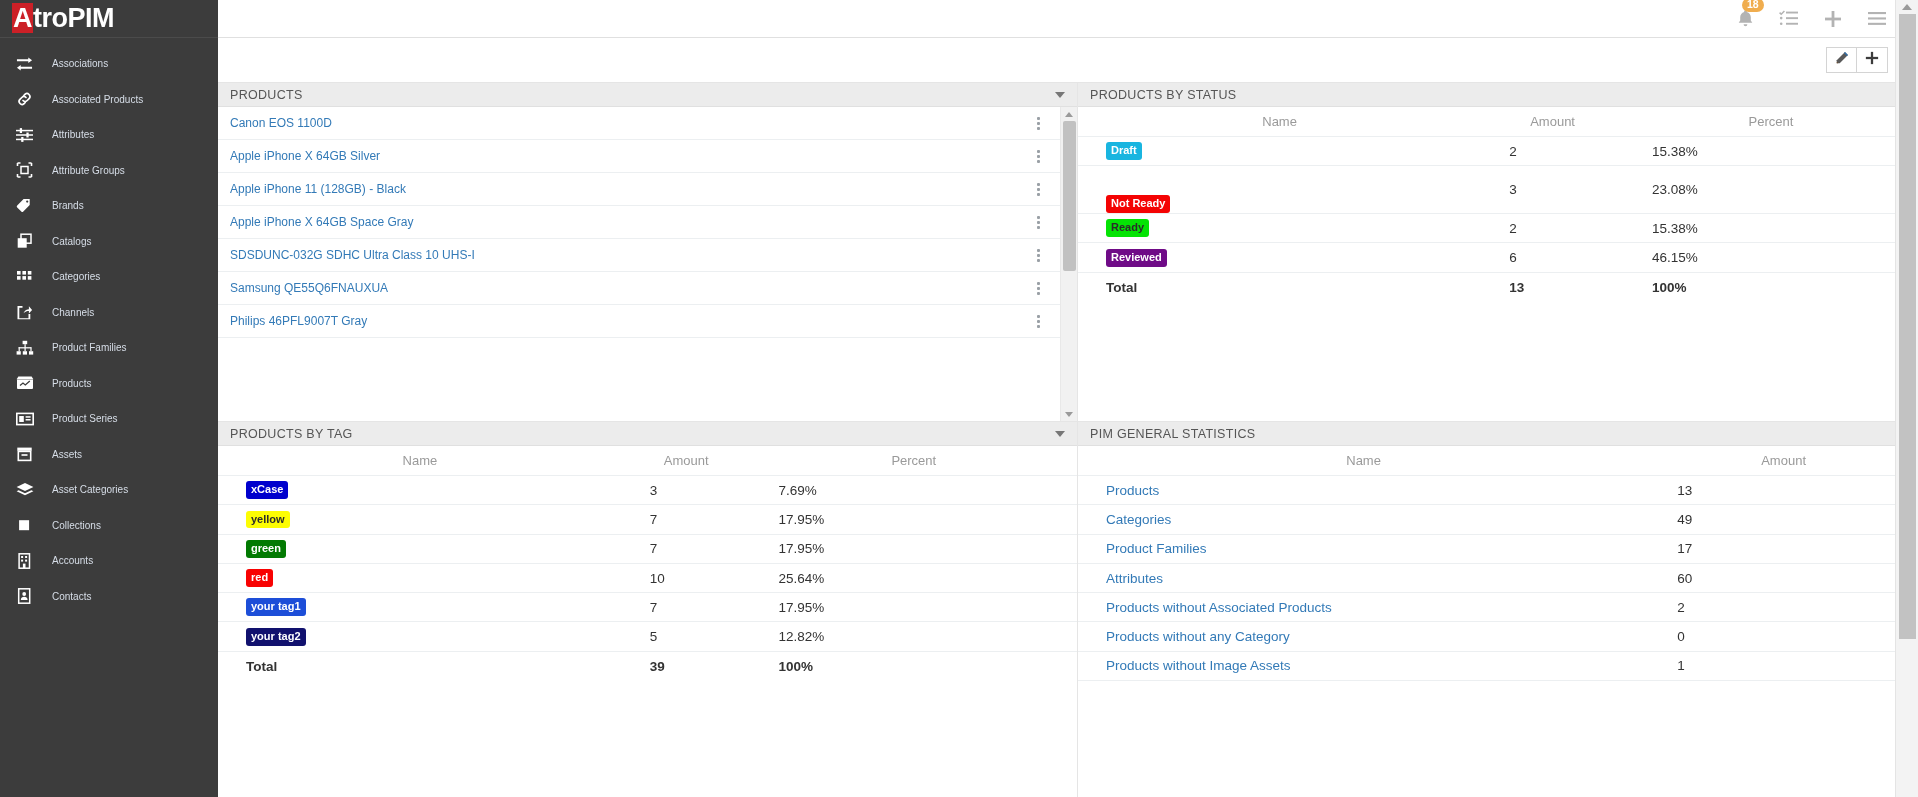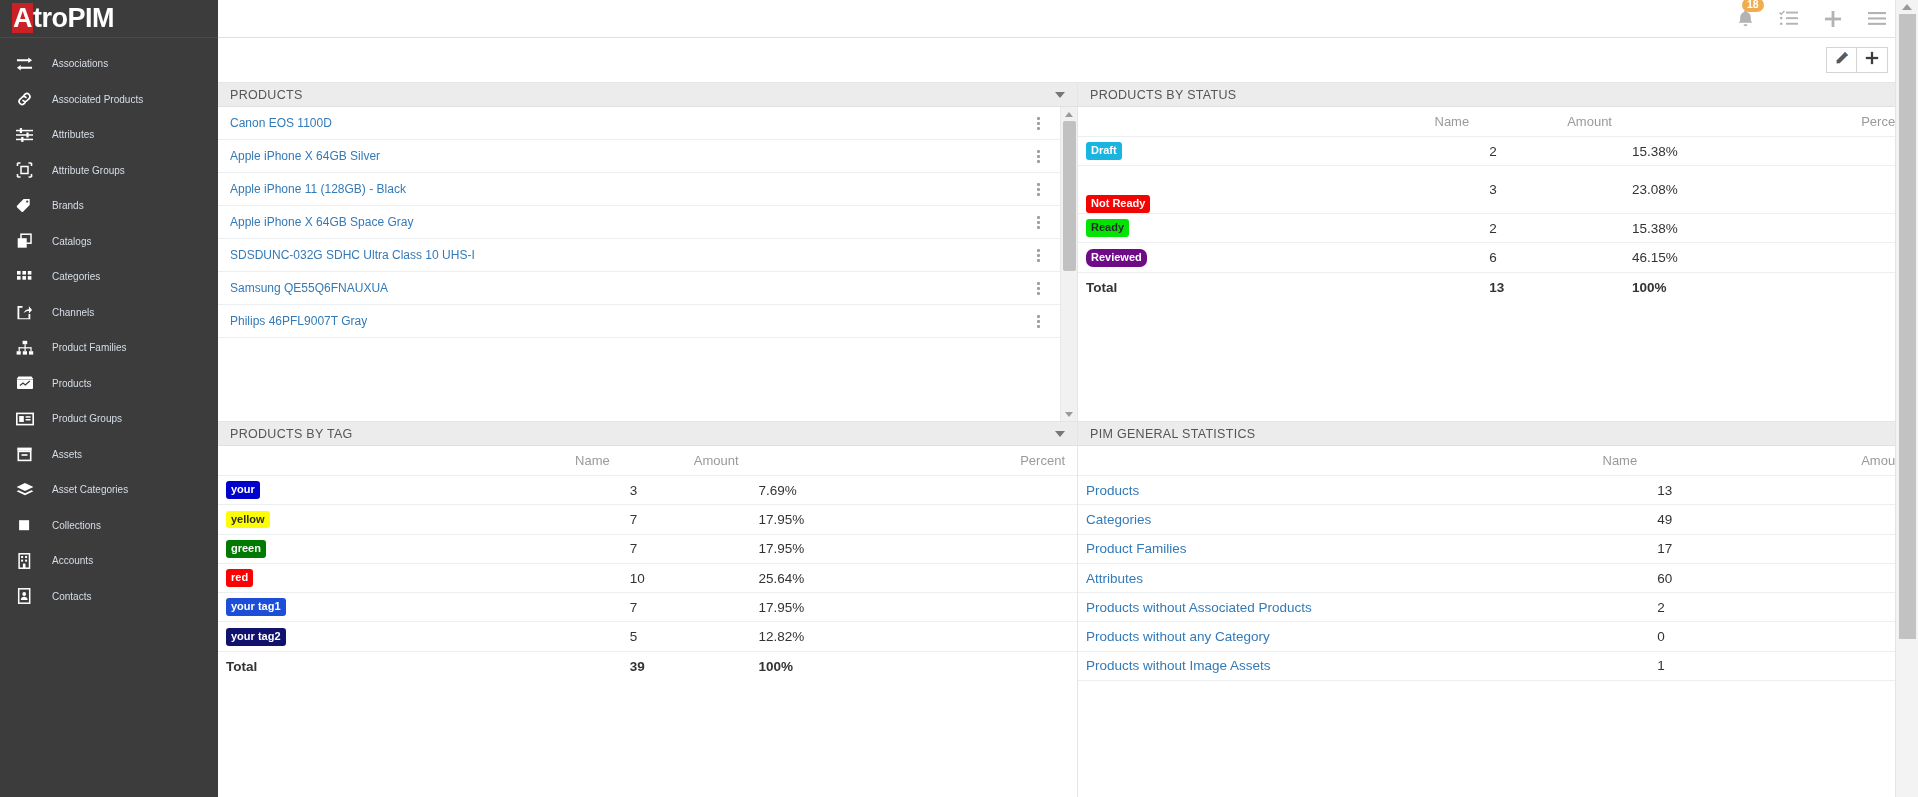--- a/index.html
+++ b/index.html
@@ -145,26 +145,26 @@
   .tri-dn { width:0;height:0;border-left:4px solid transparent;border-right:4px solid transparent;border-top:5px solid #9a9a9a;}
   .sb-track { flex: 1 1 auto; width: 100%; background: #f1f1f1; position: relative; }
   .sb-thumb {
     position: absolute; top: 0; left: 2px; width: 13px; height: 150px;
     background: #c1c1c1; border-radius: 2px; cursor: pointer;
   }
 
   
   table.dt { width: 100%; border-collapse: collapse; table-layout: fixed; }
   table.dt th {
-    text-align: right; font-size: 13px; font-weight: normal;
+    text-align: center; font-size: 13px; font-weight: normal;
     color: #9a9a9a; padding: 7px 12px; height: 29px;
     border-bottom: 1px solid #eceff1; background: #fff;
   }
   table.dt td {
-    font-size: 13.5px; color: #333; padding: 0 8px; height: 29.3px;
+    font-size: 13.5px; color: #333; padding: 0 28px; height: 29.3px;
     border-bottom: 1px solid #eceff1; vertical-align: middle;
   }
   table.dt tr.total td { font-weight: bold; border-bottom: none; }
   table.dt td a { color: #337ab7; text-decoration: none; }
   .tag {
     display: inline-block; font-size: 11px; font-weight: bold;
     padding: 1px 5px 2px 5px; border-radius: 3px; color: #fff;
     line-height: 1.35; white-space: nowrap;
   }
 
@@ -312,21 +312,21 @@
 
     <div class="nav-item">
       <span class="nav-icon">
           <svg width="18" height="16" viewBox="0 0 18 16">
             <rect x="0.8" y="2.4" width="16.4" height="11.2" stroke="#fff" stroke-width="1.6" fill="none"></rect>
             <rect x="3.2" y="5" width="4.6" height="6" fill="#fff"></rect>
             <rect x="9.6" y="5.2" width="5" height="1.5" fill="#fff"></rect>
             <rect x="9.6" y="8" width="5" height="1.5" fill="#fff"></rect>
           </svg>
         </span>
-      <span class="nav-label">Product Groups</span>
+      <span class="nav-label">Product Series</span>
     </div>
 
     <div class="nav-item">
       <span class="nav-icon">
           <svg width="17" height="16" viewBox="0 0 16 16">
             <rect x="0.8" y="1.6" width="14.4" height="3.2" fill="#fff"></rect>
             <rect x="1.8" y="5.4" width="12.4" height="9" stroke="#fff" stroke-width="1.6" fill="none"></rect>
             <rect x="5" y="8.2" width="6" height="1.6" fill="#fff"></rect>
           </svg>
         </span>
@@ -565,21 +565,21 @@
               <td><span class="tag" style="background: rgb(244, 3, 3); color: rgb(255, 255, 255); margin-top: 29px;">Not Ready</span></td>
               <td>3</td>
               <td>23.08%</td>
             </tr>
             <tr>
               <td><span class="tag" style="background: rgb(4, 227, 4); color: rgb(43, 43, 43);">Ready</span></td>
               <td>2</td>
               <td>15.38%</td>
             </tr>
             <tr>
-              <td><span class="tag" style="background: rgb(111, 11, 135); color: rgb(255, 255, 255); border-radius: 7px;">Reviewed</span></td>
+              <td><span class="tag" style="background: rgb(111, 11, 135); color: rgb(255, 255, 255);">Reviewed</span></td>
               <td>6</td>
               <td>46.15%</td>
             </tr>
             <tr class="total">
               <td>Total</td>
               <td>13</td>
               <td>100%</td>
             </tr>
           </tbody>
         </table>
@@ -600,21 +600,21 @@
             </colgroup>
           <thead>
             <tr>
               <th>Name</th>
               <th>Amount</th>
               <th>Percent</th>
             </tr>
           </thead>
           <tbody>
             <tr>
-              <td><span class="tag" style="background: rgb(0, 0, 205); color: rgb(255, 255, 255);">your</span></td>
+              <td><span class="tag" style="background: rgb(0, 0, 205); color: rgb(255, 255, 255);">xCase</span></td>
               <td>3</td>
               <td>7.69%</td>
             </tr>
             <tr>
               <td><span class="tag" style="background: rgb(253, 253, 3); color: rgb(43, 43, 43);">yellow</span></td>
               <td>7</td>
               <td>17.95%</td>
             </tr>
             <tr>
               <td><span class="tag" style="background: rgb(2, 122, 2); color: rgb(255, 255, 255);">green</span></td>

